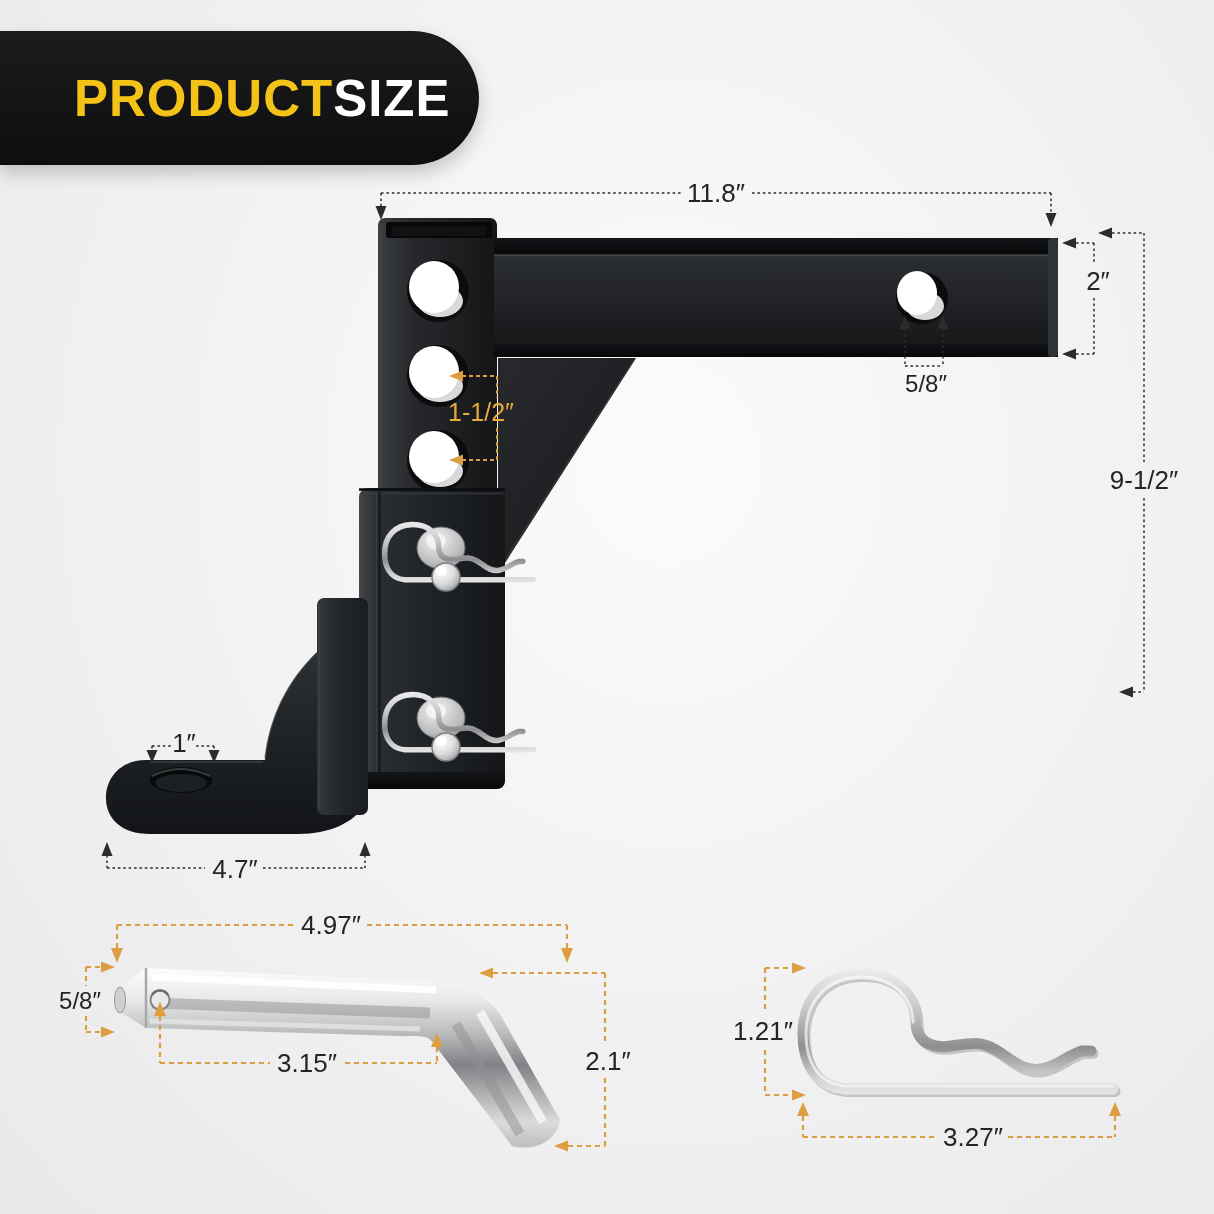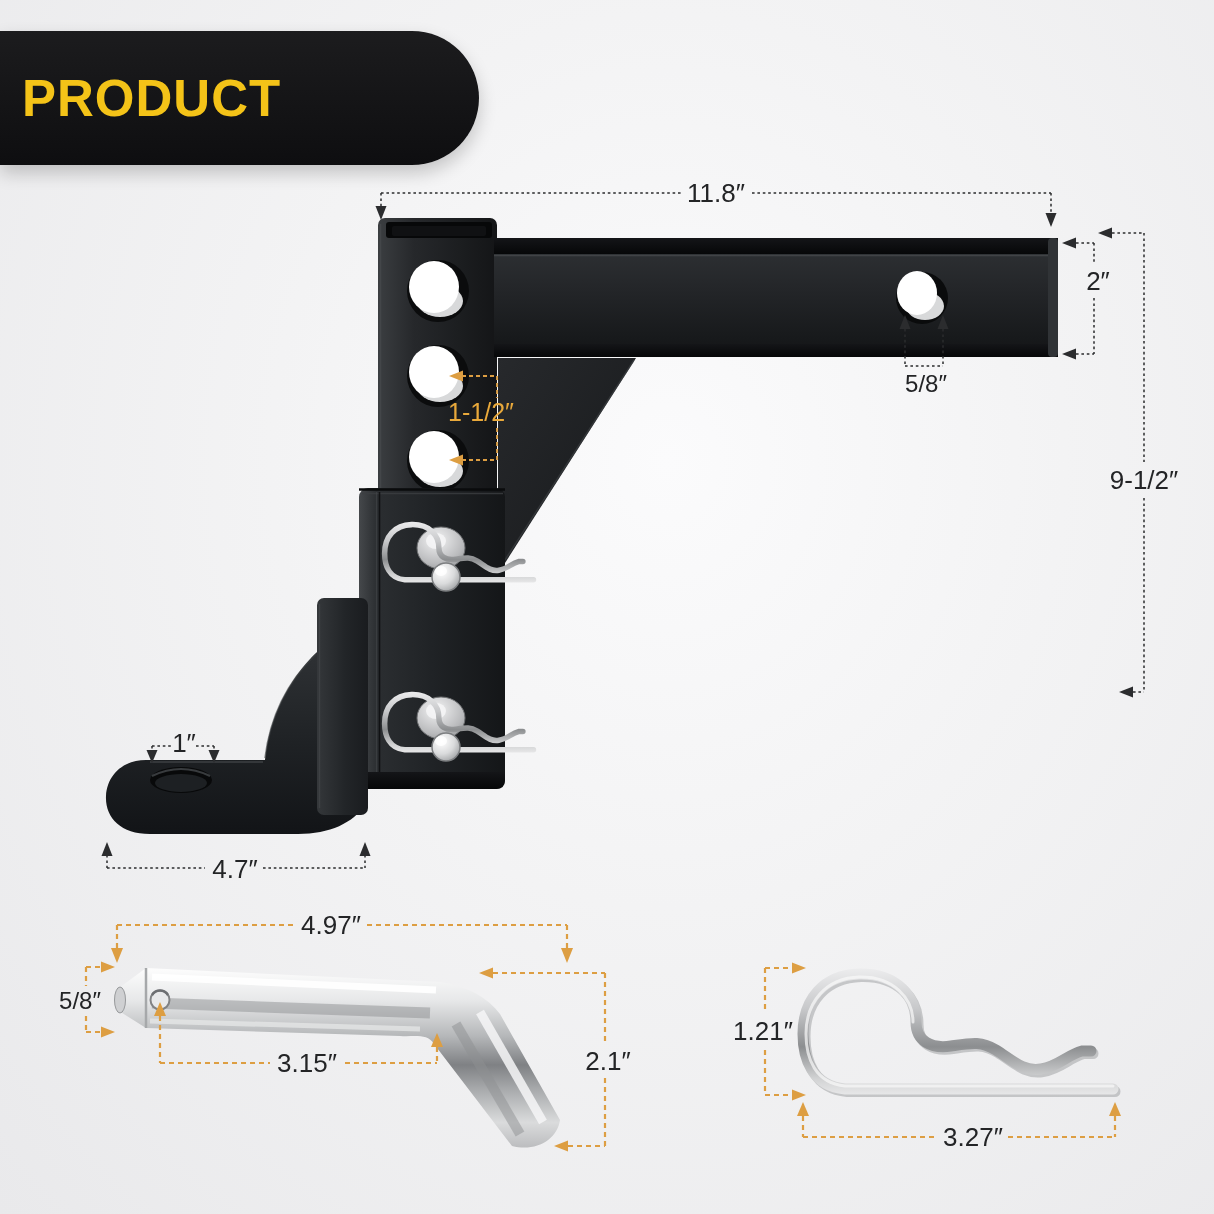--- a/index.html
+++ b/index.html
@@ -5,21 +5,21 @@
   html,body{margin:0;padding:0;}
   .canvas{
     width:1214px;height:1214px;position:relative;overflow:hidden;
     background:radial-gradient(ellipse at 55% 38%, #fbfbfc 0%, #f3f3f4 42%, #e9e9eb 100%);
     font-family:"Liberation Sans", sans-serif;
   }
   .badge{
     position:absolute;top:31px;left:0;width:479px;height:134px;
     background:linear-gradient(180deg,#1c1c1e 0%,#0e0e10 100%);
     border-radius:0 67px 67px 0;
-    display:flex;align-items:center;padding-left:22px;box-sizing:border-box;
+    display:flex;align-items:center;padding-left:74px;box-sizing:border-box;
     box-shadow:0 8px 18px rgba(0,0,0,.20);
   }
   .badge span{font-weight:bold;font-size:51px;letter-spacing:1px;line-height:1;}
   .badge .primary{color:#F4C318;}
   .badge .secondary{color:#ffffff;}
   svg{position:absolute;inset:0;}
   .dimtext{font-family:"Liberation Sans",sans-serif;font-size:26px;fill:#232426;}
   .dimtext.small{font-size:24px;}
   .dimtext.orange{fill:#E9A93B;font-size:25px;}
   .bdash{stroke:#2b2c2e;stroke-width:1.5;fill:none;stroke-dasharray:2.6 2.8;}
@@ -28,20 +28,21 @@
   .barrow{fill:#2b2c2e;}
   .oarrow{fill:#DD9E42;}
 </style>
 </head>
 <body>
 
 <div class="canvas">
 
   <div class="badge">
     <span class="primary">PRODUCT</span>
+    <span class="secondary">SIZE</span>
   </div>
 
   <svg width="1214" height="1214" viewBox="0 0 1214 1214">
     <defs>
       <linearGradient id="colGrad" x1="0" y1="0" x2="1" y2="0">
         <stop offset="0" stop-color="#3b3e41"></stop>
           <stop offset="0.3" stop-color="#26282b"></stop>
         <stop offset="0.75" stop-color="#1a1c1e"></stop>
           <stop offset="1" stop-color="#141517"></stop>
       </linearGradient>

